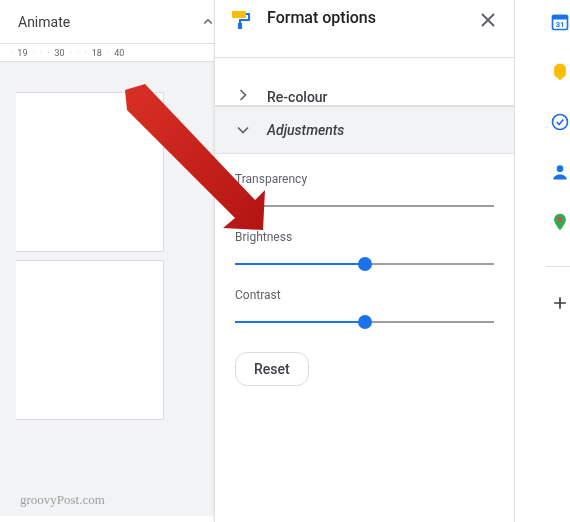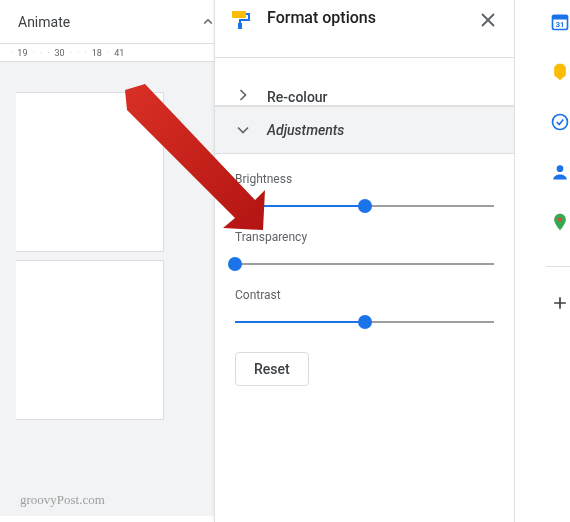--- a/index.html
+++ b/index.html
@@ -159,21 +159,21 @@
       border-radius: 50%;
       background: #1a73e8;
       top: -6px;
       margin-left: -7px;
     }
     .reset-btn {
       margin-top: 20px;
       display: inline-block;
       padding: 8px 18px;
       border: 1px solid #dadce0;
-      border-radius: 4px;
+      border-radius: 12px;
       font-size: 14px;
       font-weight: 500;
       color: #3c4043;
       cursor: pointer;
       background: #fff;
     }
     .drop-shadow-row { border-top: 1px solid #e0e0e0; }
     .right-rail {
       position: absolute;
       left: 514px;
@@ -225,21 +225,21 @@
       <span>19</span>
       <span class="tick">·</span>
       <span class="tick">·</span>
       <span class="tick">·</span>
       <span>30</span>
       <span class="tick">·</span>
       <span class="tick">·</span>
       <span class="tick">·</span>
       <span>18</span>
       <span class="tick">·</span>
-      <span>41</span>
+      <span>40</span>
   </div>
   <div class="canvas-area">
     <div class="thumb"></div>
     <div class="thumb"></div>
     <div class="watermark">groovyPost.com</div>
   </div>
 </div>
 
 <div class="format-panel">
   <div class="panel-header">
@@ -263,34 +263,34 @@
 
   <div class="adjustments-head">
     <svg class="arrow" viewBox="0 0 24 24">
         <path d="M6 9l6 6 6-6" fill="none" stroke="#5f6368" stroke-width="2"></path>
       </svg>
     <span>Adjustments</span>
   </div>
 
   <div class="adjustments-body">
     <div class="slider-block">
+      <div class="slider-label">Transparency</div>
+      <div class="slider">
+        <div class="track">
+            <div class="track-fill" style="width:0%"></div>
+            <div class="thumb-dot" style="left:0%"></div>
+          </div>
+      </div>
+    </div>
+    <div class="slider-block">
       <div class="slider-label">Brightness</div>
       <div class="slider">
         <div class="track">
             <div class="track-fill" style="width:50%"></div>
             <div class="thumb-dot" style="left:50%"></div>
-          </div>
-      </div>
-    </div>
-    <div class="slider-block">
-      <div class="slider-label">Transparency</div>
-      <div class="slider">
-        <div class="track">
-            <div class="track-fill" style="width:0%"></div>
-            <div class="thumb-dot" style="left:0%"></div>
           </div>
       </div>
     </div>
     <div class="slider-block">
       <div class="slider-label">Contrast</div>
       <div class="slider">
         <div class="track">
             <div class="track-fill" style="width:50%"></div>
             <div class="thumb-dot" style="left:50%"></div>
           </div>

